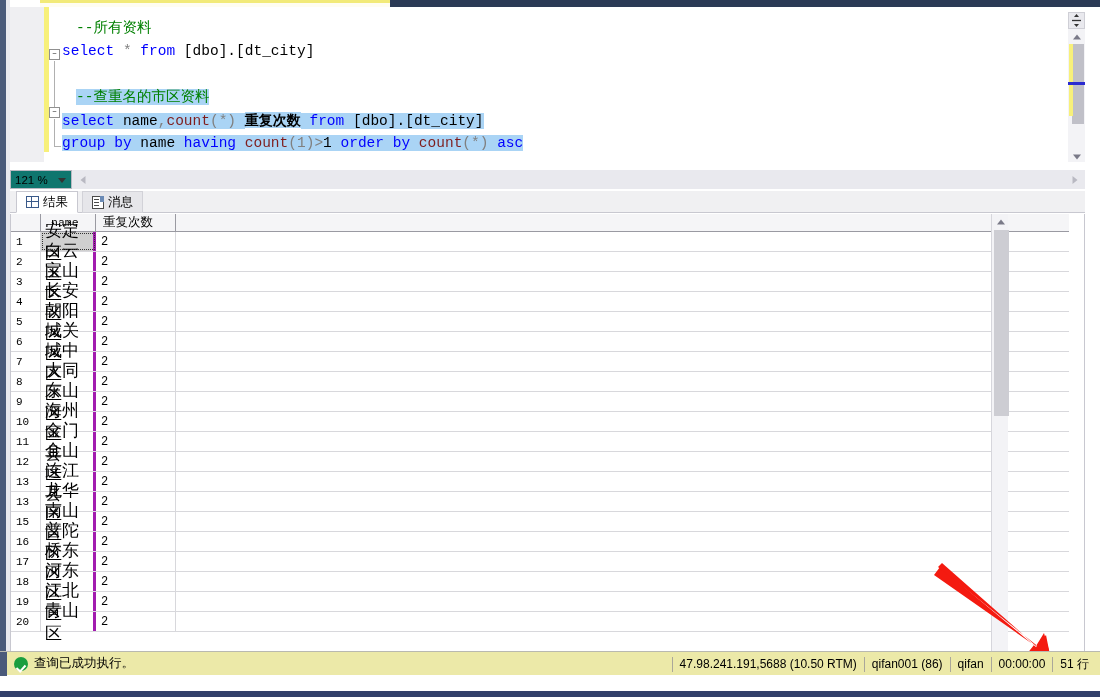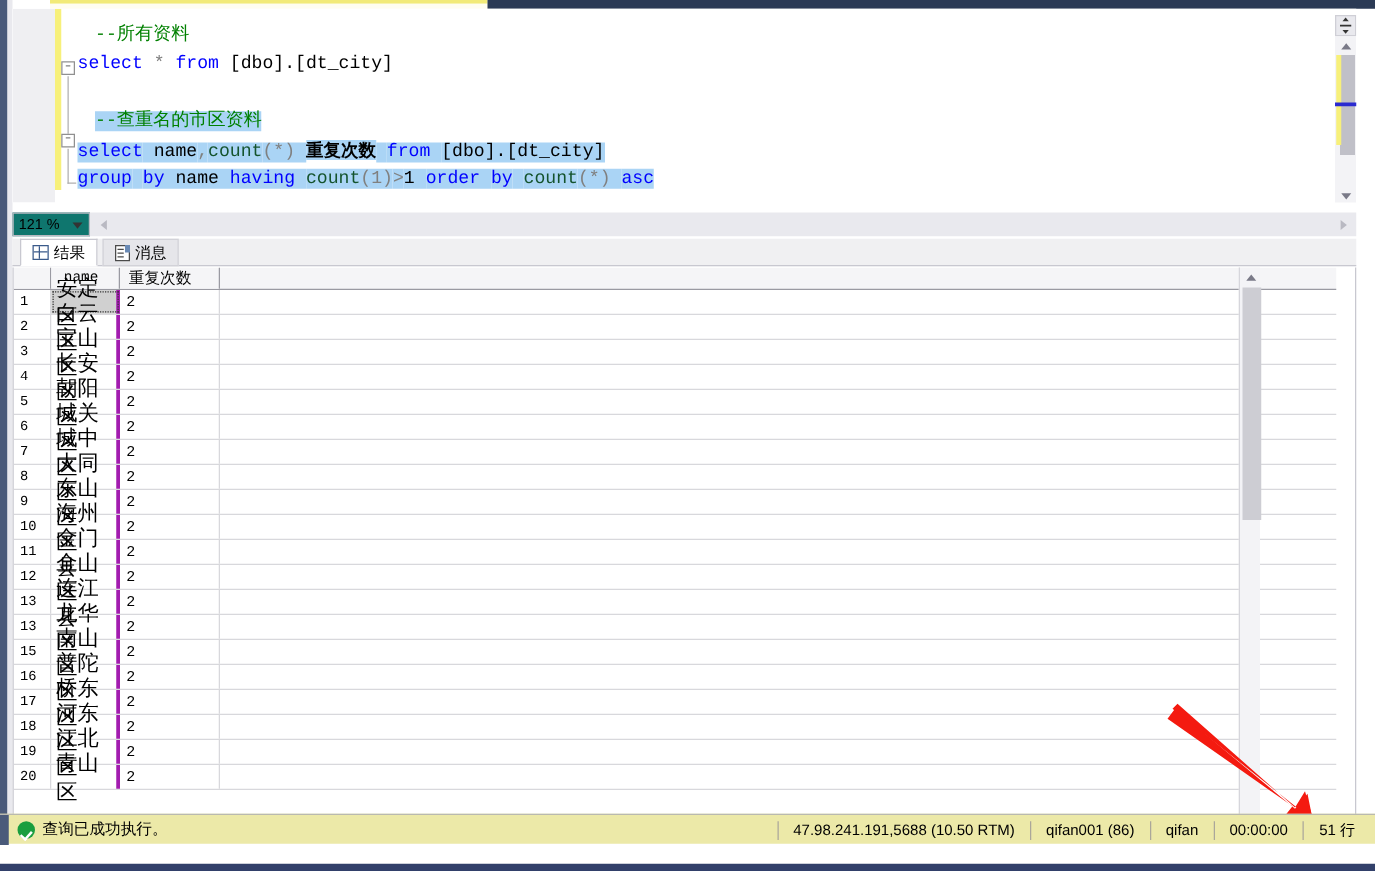--- a/index.html
+++ b/index.html
@@ -25,21 +25,21 @@
     background:#ffffff; overflow:hidden;
   }
   .gutter{ position:absolute; left:0; top:0; width:34px; height:155px; background:#efeff2; }
   .changebar{ position:absolute; left:34px; top:0; width:5px; height:145px; background:#f7f07a; }
   .codearea{ position:absolute; left:39px; top:0; right:0; bottom:0; }
 
   .cline{ position:absolute; left:0; height:23px; line-height:23px; white-space:pre;
           font-family:"Liberation Mono","DejaVu Sans Mono",monospace; font-size:14.5px; }
   .kw{ color:#0000ff; }
   .cmt{ color:#008000; }
-  .fn{ color:#14532d; }
+  .fn{ color:#7f1d1d; }
   .pn{ color:#808080; }
   .id{ color:#000000; }
   .sel{ background:#aad4f5; }
   .alias{ color:#000; font-family:"Liberation Sans","DejaVu Sans",sans-serif; font-weight:bold; font-size:14px; }
 
   
   .collapse{ position:absolute; width:11px; height:11px; border:1px solid #909090; background:#fff;
              color:#404040; font-size:9px; line-height:9px; text-align:center; font-family:"DejaVu Sans",sans-serif;}
   .collapse::before{ content:"–"; position:relative; top:-1px; }
   .vguide{ position:absolute; width:1px; background:#b0b0b0; }
@@ -113,21 +113,21 @@
 
   
   .status{ position:absolute; left:0; bottom:22px; width:1100px; height:24px; background:#ece9a8;
            border-top:1px solid #b9b9b0; display:flex; align-items:center; }
   .status .bar-left{ position:absolute; left:0; top:0; width:7px; height:24px; background:#4a5a7a; }
   .st-ok{ display:flex; align-items:center; gap:6px; padding-left:14px; font-size:12.5px; }
   .okdot{ width:14px;height:14px;border-radius:50%;background:#1a9e3f; position:relative; }
   .okdot::after{ content:""; position:absolute; left:3.5px; top:6.5px; width:4px;height:7px;
                  border:solid #fff; border-width:0 2px 2px 0; transform:rotate(42deg); }
   .st-right{ position:absolute; right:4px; top:0; height:24px; display:flex; align-items:center; font-size:12px; }
-  .st-seg{ padding:0 12px; border-left:1px solid #aaa79a; display:flex; align-items:center; height:15px; }
+  .st-seg{ padding:0 7px; border-left:1px solid #aaa79a; display:flex; align-items:center; height:15px; }
   .st-seg:first-child{ border-left:1px solid #aaa79a; }
   .botbar{ position:absolute; left:0; bottom:0; width:1100px; height:9px; background:#32406a; }
   .botbar .white{ position:absolute; left:0; top:0; width:1100px; height:3px; background:#fff; }
 </style>
 </head>
 <body>
 
 <div id="app">
 
   <div class="topstrip">

